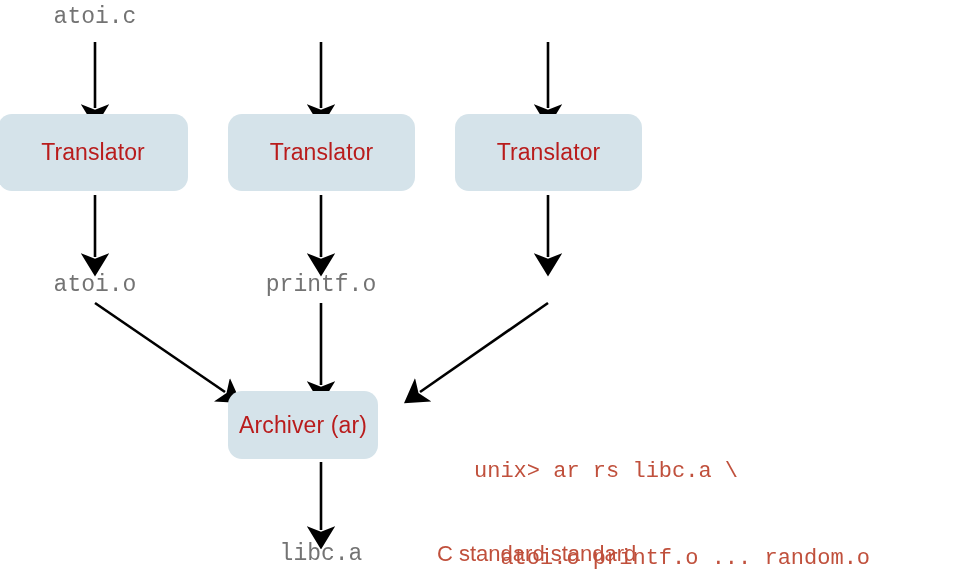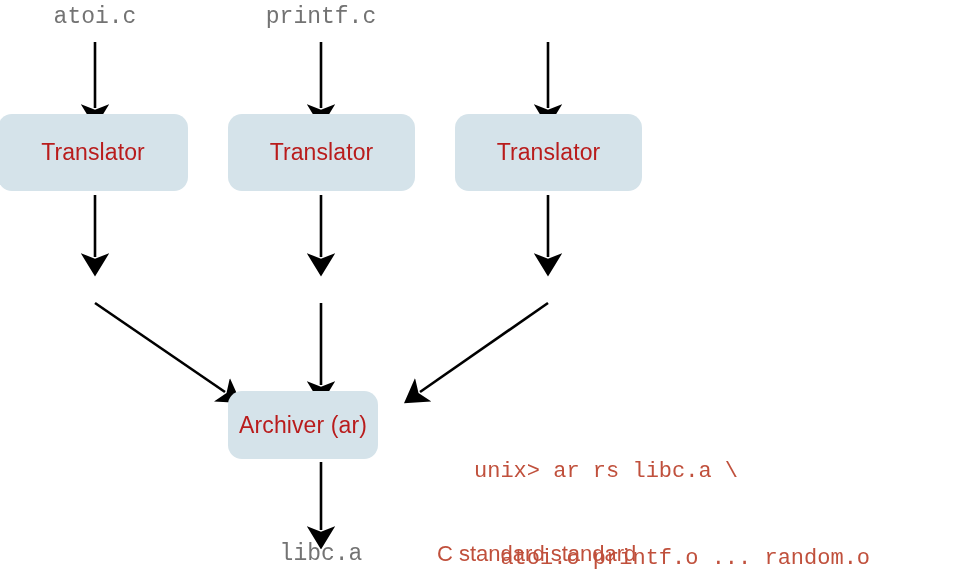--- a/index.html
+++ b/index.html
@@ -94,32 +94,33 @@
     <line x1="548" y1="195" x2="548" y2="257" stroke="#000000" stroke-width="2.6" marker-end="url(#ah)"></line>
 
     <line x1="95" y1="303" x2="225" y2="392" stroke="#000000" stroke-width="2.6" marker-end="url(#ah)"></line>
     <line x1="321" y1="303" x2="321" y2="385" stroke="#000000" stroke-width="2.6" marker-end="url(#ah)"></line>
     <line x1="548" y1="303" x2="420" y2="392" stroke="#000000" stroke-width="2.6" marker-end="url(#ah)"></line>
 
     <line x1="321" y1="462" x2="321" y2="530" stroke="#000000" stroke-width="2.6" marker-end="url(#ah)"></line>
   </svg>
 
   <div class="mono-label" style="left:5px; top:6px; width:180px;">atoi.c</div>
-  <div class="mono-label" style="left:231px; top:6px; width:180px;">printf.c</div>
 
   <div class="proc-box" style="left:-2px; top:114px; width:190px; height:77px;">
     <span class="proc-text">Translator</span>
   </div>
   <div class="proc-box" style="left:228px; top:114px; width:187px; height:77px;">
     <span class="proc-text">Translator</span>
   </div>
   <div class="proc-box" style="left:455px; top:114px; width:187px; height:77px;">
     <span class="proc-text">Translator</span>
   </div>
 
+  <div class="mono-label" style="left:5px; top:274px; width:180px;">atoi.o</div>
+  <div class="mono-label" style="left:231px; top:274px; width:180px;">printf.o</div>
 
   <div class="proc-box" style="left:228px; top:391px; width:150px; height:68px;">
     <span class="proc-text">Archiver (ar)</span>
   </div>
 
   <div class="cmd-text" style="left:474px; top:398px;">
     <div>unix&gt; ar rs libc.a \</div>
     <div>  atoi.o printf.o ... random.o</div>
   </div>
 

